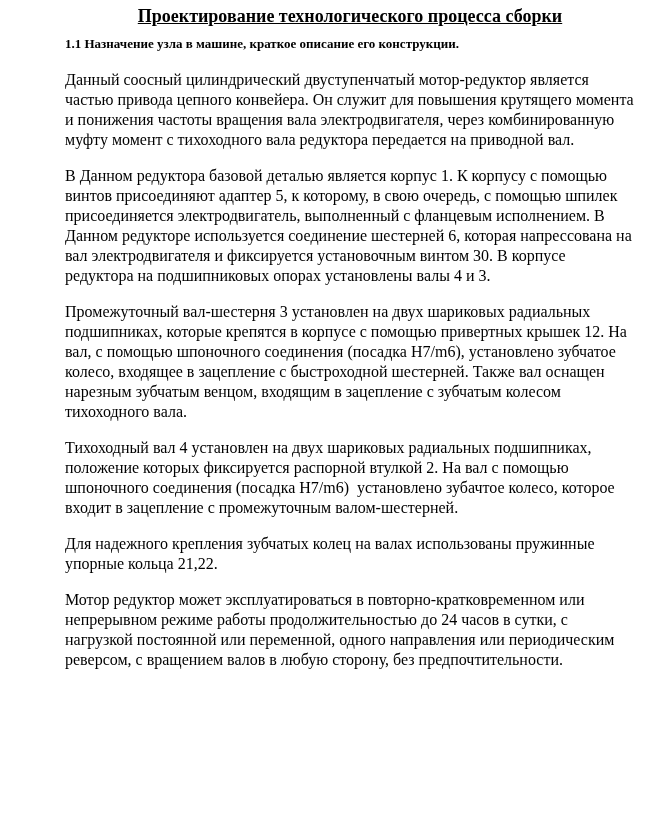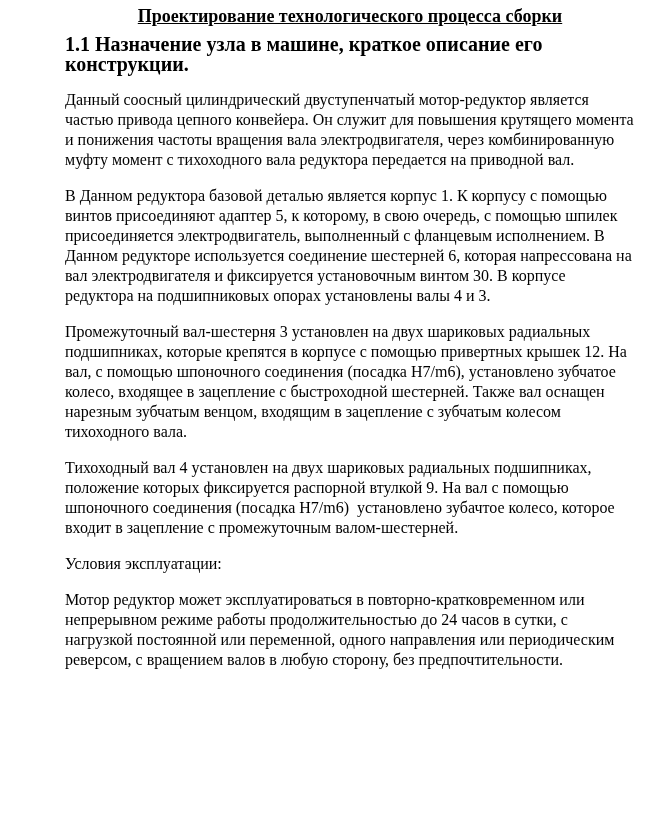--- a/index.html
+++ b/index.html
@@ -23,21 +23,21 @@
   .doc-title {
     margin: 0 0 7px 0;
     font-size: 18px;
     line-height: 22px;
     font-weight: bold;
     text-decoration: underline;
     text-align: center;
   }
   .section-heading {
     margin: 0 0 9px 0;
-    font-size: 20px;
+    font-size: 13px;
     line-height: 20px;
     font-weight: bold;
     text-align: left;
   }
   .para {
     margin: 16px 0 9px 0;
     font-size: 16px;
     line-height: 20px;
     text-align: left;
     white-space: pre-wrap;
@@ -46,17 +46,17 @@
 </head>
 <body>
 
 <div class="page">
   <h1 class="doc-title">Проектирование технологического процесса сборки</h1>
   <h2 class="section-heading">1.1 Назначение узла в машине, краткое описание его конструкции.</h2>
   <div id="paragraphs">
       <p class="para">Данный соосный цилиндрический двуступенчатый мотор-редуктор является частью привода цепного конвейера. Он служит для повышения крутящего момента и понижения частоты вращения вала электродвигателя, через комбинированную муфту момент с тихоходного вала редуктора передается на приводной вал.</p>
       <p class="para">В Данном редуктора базовой деталью является корпус 1. К корпусу с помощью винтов присоединяют адаптер 5, к которому, в свою очередь, с помощью шпилек присоединяется электродвигатель, выполненный с фланцевым исполнением. В Данном редукторе используется соединение шестерней 6, которая напрессована на вал электродвигателя и фиксируется установочным винтом 30. В корпусе редуктора на подшипниковых опорах установлены валы 4 и 3.</p>
       <p class="para">Промежуточный вал-шестерня 3 установлен на двух шариковых радиальных подшипниках, которые крепятся в корпусе с помощью привертных крышек 12. На вал, с помощью шпоночного соединения (посадка H7/m6), установлено зубчатое колесо, входящее в зацепление с быстроходной шестерней. Также вал оснащен нарезным зубчатым венцом, входящим в зацепление с зубчатым колесом тихоходного вала.</p>
-      <p class="para">Тихоходный вал 4 установлен на двух шариковых радиальных подшипниках, положение которых фиксируется распорной втулкой 9. На вал с помощью шпоночного соединения (посадка H7/m6)  установлено зубачтое колесо, которое входит в зацепление с промежуточным валом-шестерней.</p>
-      <p class="para">Условия эксплуатации:</p>
+      <p class="para">Тихоходный вал 4 установлен на двух шариковых радиальных подшипниках, положение которых фиксируется распорной втулкой 2. На вал с помощью шпоночного соединения (посадка H7/m6)  установлено зубачтое колесо, которое входит в зацепление с промежуточным валом-шестерней.</p>
+      <p class="para">Для надежного крепления зубчатых колец на валах использованы пружинные упорные кольца 21,22.</p>
       <p class="para">Мотор редуктор может эксплуатироваться в повторно-кратковременном или непрерывном режиме работы продолжительностью до 24 часов в сутки, с нагрузкой постоянной или переменной, одного направления или периодическим реверсом, с вращением валов в любую сторону, без предпочтительности.</p>
     </div>
 </div>
 
 </body></html>

